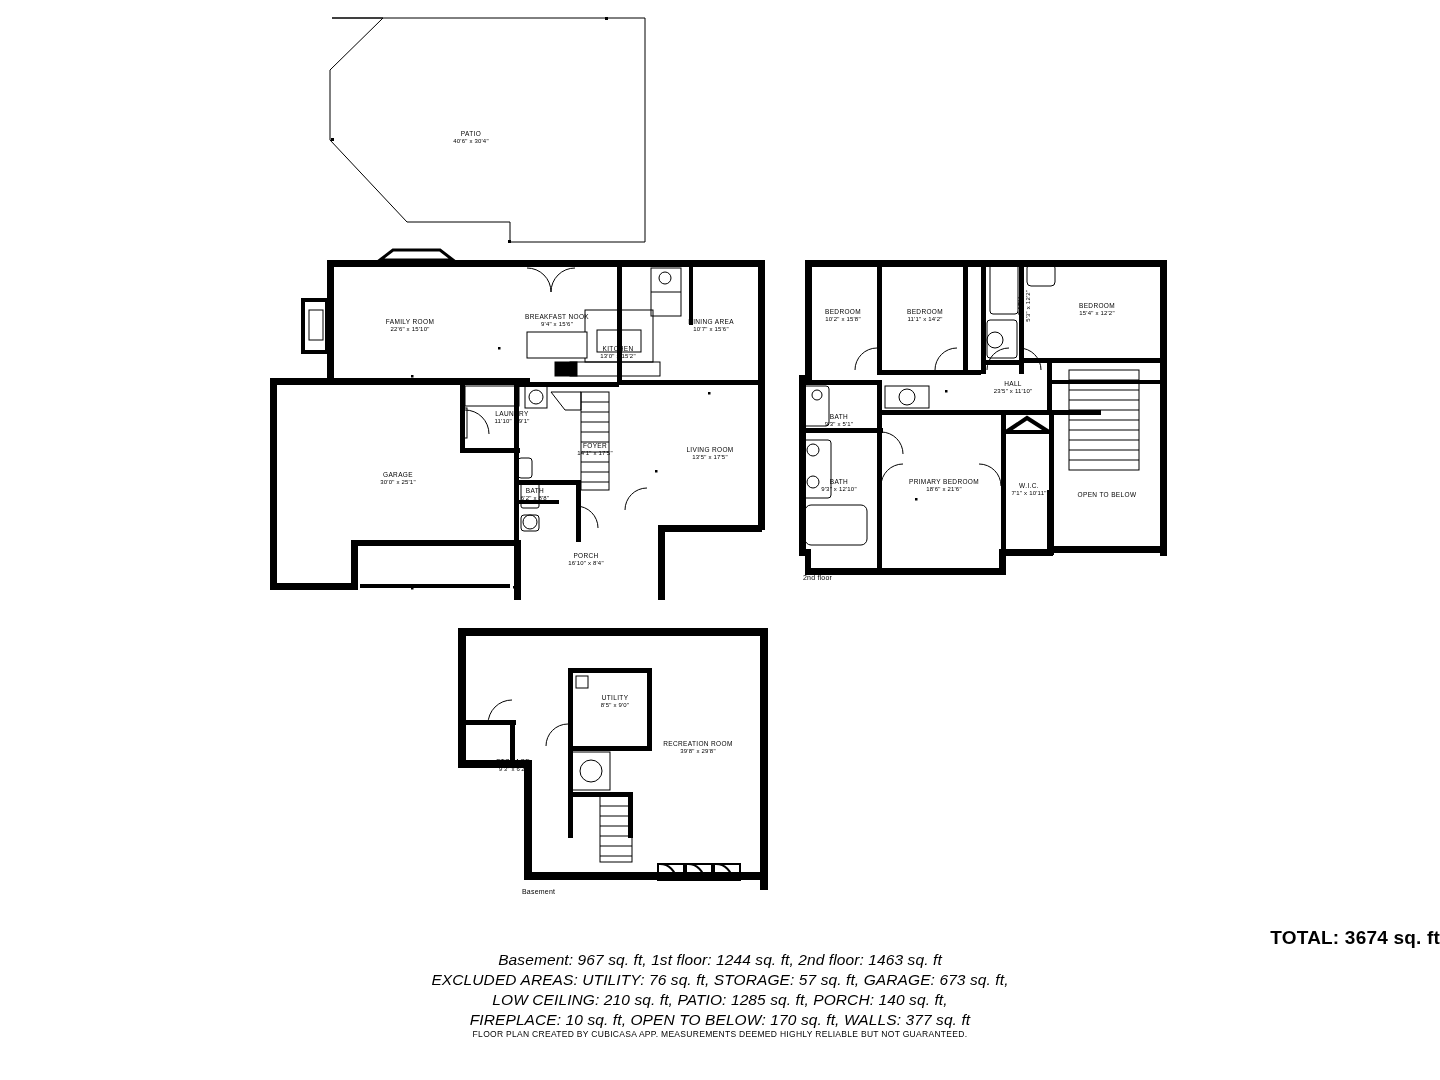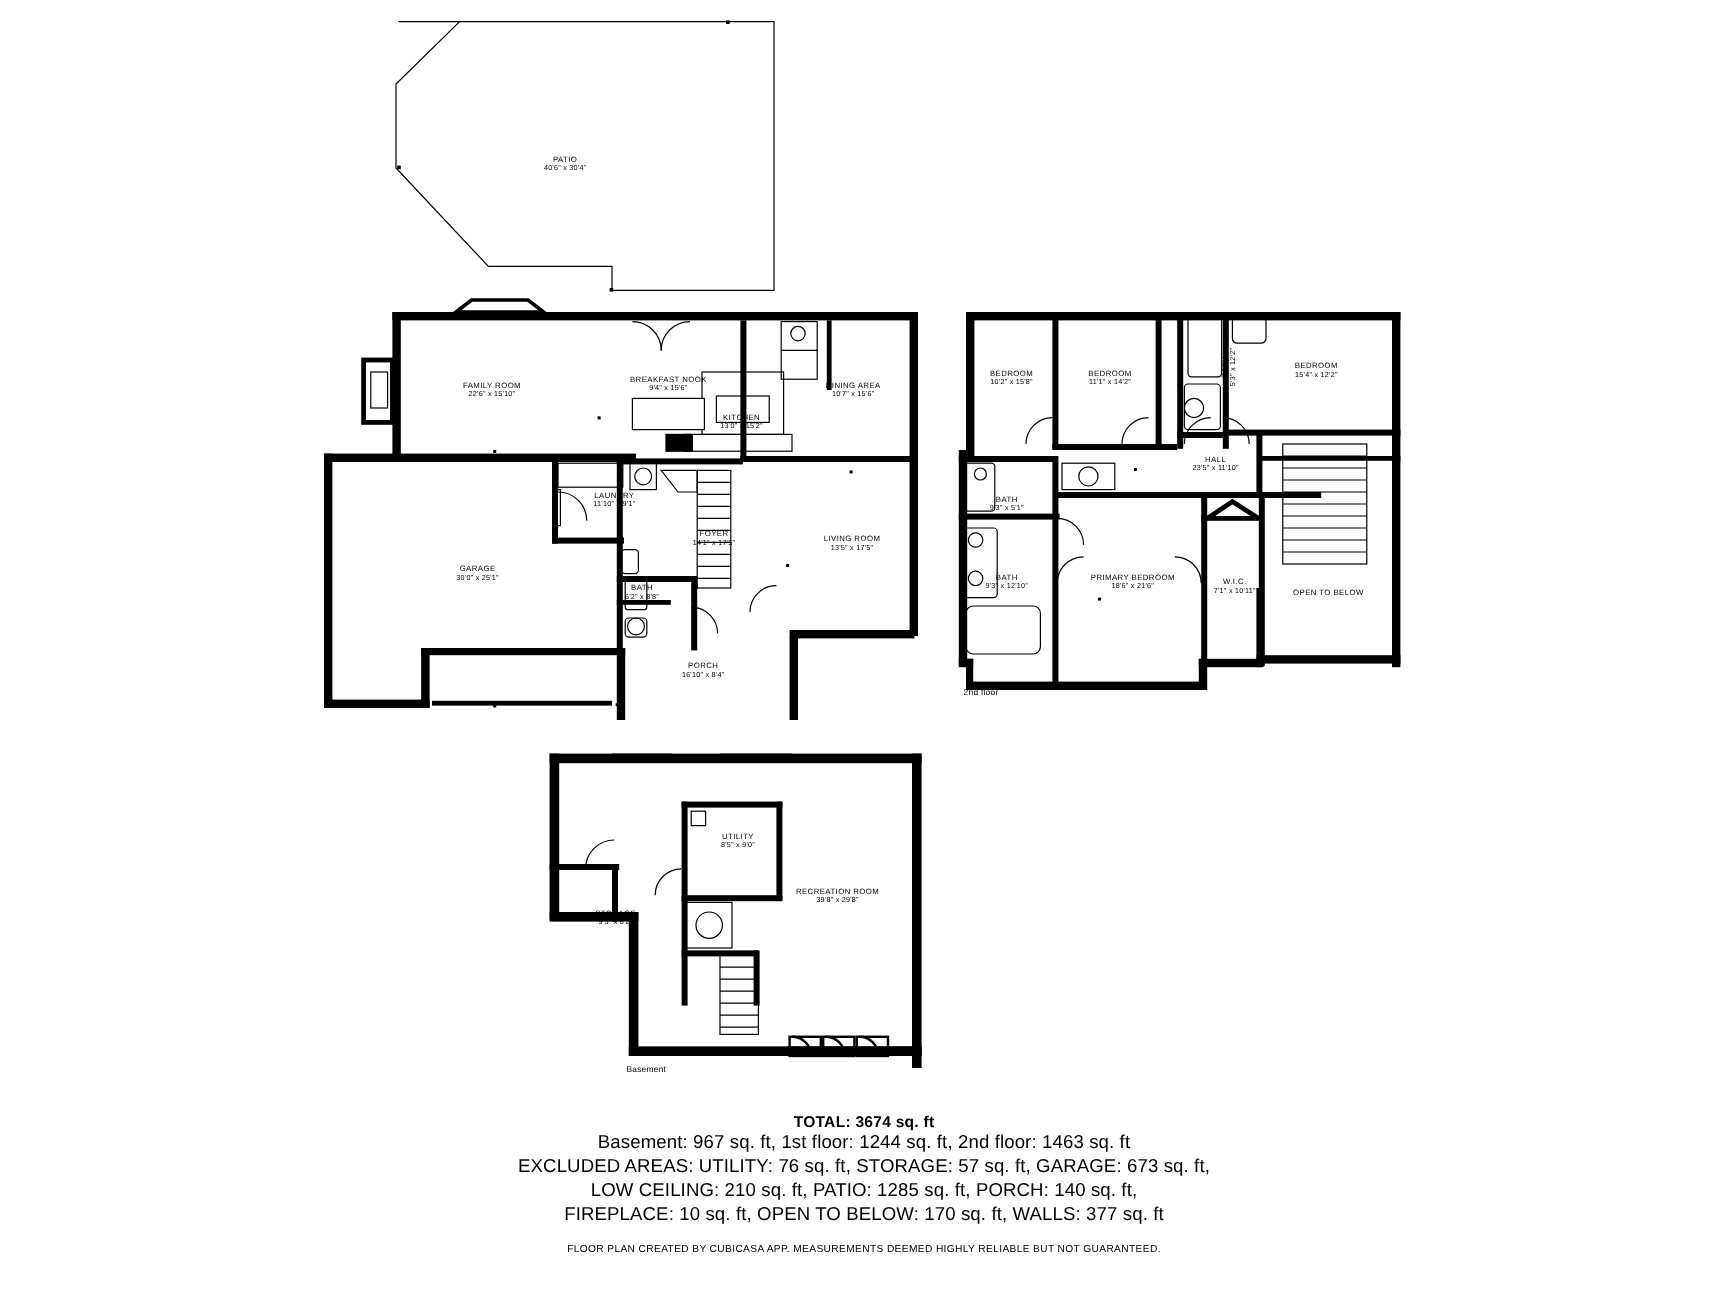--- a/index.html
+++ b/index.html
@@ -5,23 +5,23 @@
   html,body{margin:0;padding:0;background:#ffffff;}
   body{width:1440px;height:1080px;position:relative;font-family:"Liberation Sans",sans-serif;color:#000;overflow:hidden;}
   .plan{position:absolute;}
   
   .room{position:absolute;text-align:center;line-height:1.25;}
   .room .nm{font-size:6.5px;letter-spacing:.35px;font-weight:400;}
   .room .dim{font-size:6px;letter-spacing:.2px;}
   .floor-tag{position:absolute;font-size:7px;letter-spacing:.2px;}
   
   .summary{position:absolute;left:0;width:1440px;text-align:center;}
-  .total{font-size:13px;font-weight:bold;letter-spacing:.2px;}
-  .line{font-size:15.5px;letter-spacing:.1px;margin-top:2px;}
-  .credit{font-size:8.5px;letter-spacing:.3px;margin-top:13px;}
+  .total{font-size:19px;font-weight:bold;letter-spacing:.2px;text-align:right;}
+  .line{font-size:15.5px;letter-spacing:.1px;margin-top:2px;font-style:italic;}
+  .credit{font-size:8.5px;letter-spacing:.3px;margin-top:0;}
   .vrot{transform:rotate(-90deg);transform-origin:center center;}
   svg{display:block;}
 </style>
 </head>
 <body>
 
 <div class="plan" style="left:265px;top:10px;width:520px;height:590px;">
   <svg width="520" height="590" viewBox="0 0 520 590">
 
     <path d="M 330 8 L 380 8 L 380 8 L 380 8 Z" fill="none"></path>

